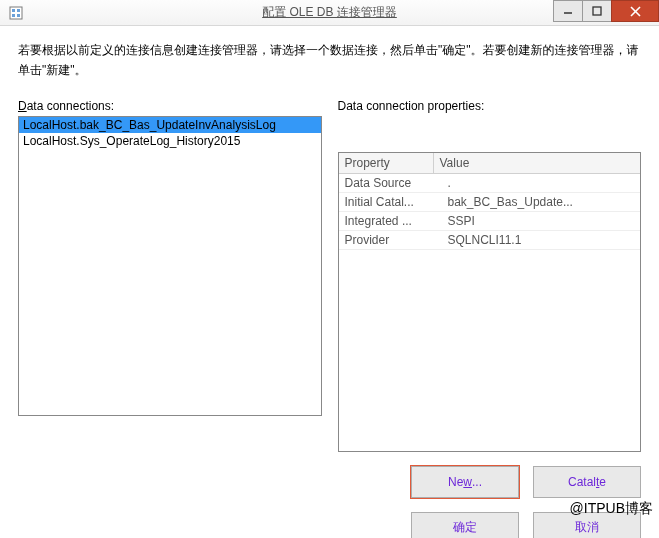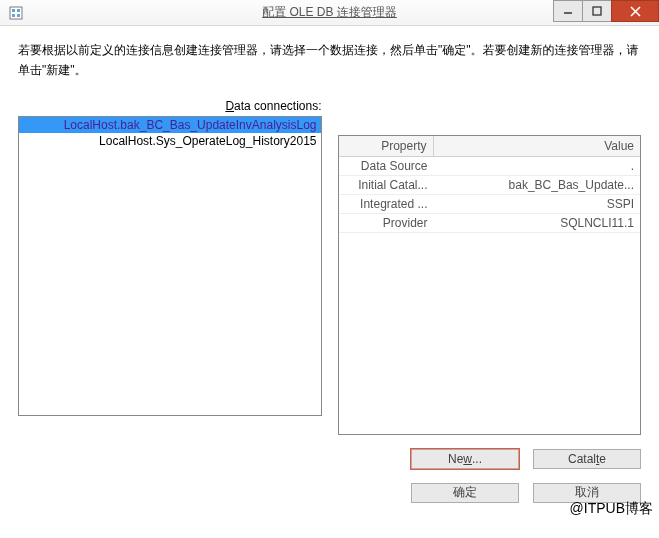--- a/index.html
+++ b/index.html
@@ -66,21 +66,20 @@
     margin-bottom: 18px;
   }
   .columns {
     display: flex;
     gap: 16px;
   }
   .col {
     flex: 1;
     display: flex;
     flex-direction: column;
-    text-align: right;
   }
   .col-label {
     color: #000;
     margin-bottom: 3px;
   }
   .col-label .ul { text-decoration: underline; }
   .listbox {
     border: 1px solid #888;
     height: 300px;
     background: #fff;
@@ -90,21 +89,21 @@
     padding: 1px 4px;
     font-family: "Segoe UI", Tahoma, sans-serif;
     font-size: 12px;
     color: #000;
     white-space: nowrap;
     overflow: hidden;
     text-overflow: ellipsis;
   }
   .list-item.selected {
     background: #3498f7;
-    color: #4c1d95;
+    color: #000000;
   }
   .propgrid {
     border: 1px solid #888;
     height: 300px;
     background: #fff;
     font-family: "Segoe UI", Tahoma, sans-serif;
     font-size: 12px;
     margin-top: 36px;
   }
   .propgrid-header {
@@ -141,28 +140,28 @@
     text-overflow: ellipsis;
   }
   .row-buttons {
     display: flex;
     justify-content: flex-end;
     gap: 14px;
     margin-top: 14px;
   }
   .btn {
     width: 108px;
-    height: 20px;
+    height: 32px;
     border: 1px solid #adadad;
     background: #e9e9e9;
     display: flex;
     align-items: center;
     justify-content: center;
     font-size: 12px;
-    color: #404040;
+    color: #6d28d9;
   }
   .btn.highlight {
     outline: 1px solid #e05a3a;
   }
   .btn .ul { text-decoration: underline; }
   .watermark {
     position: absolute;
     right: 6px; bottom: 20px;
     color: #000000;
     font-size: 14px;
@@ -210,20 +209,21 @@
       <div class="col-label">
         <span class="ul">D</span><span>ata connections:</span>
       </div>
       <div class="listbox">
         <div class="list-item selected">LocalHost.bak_BC_Bas_UpdateInvAnalysisLog</div>
         <div class="list-item">LocalHost.Sys_OperateLog_History2015</div>
       </div>
     </div>
 
     <div class="col">
+      <div class="col-label">Data connection properties:</div>
       <div class="propgrid">
         <div class="propgrid-header">
           <div class="ph-prop">Property</div>
           <div class="ph-val">Value</div>
         </div>
         <div class="prop-row">
           <div class="prop-name">Data Source</div>
           <div class="prop-val">.</div>
         </div>
         <div class="prop-row">

